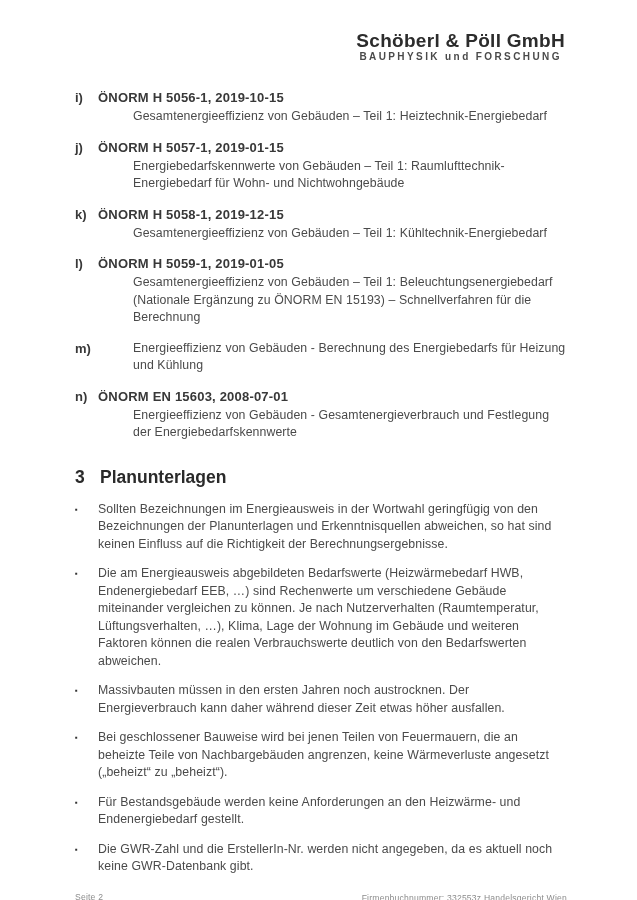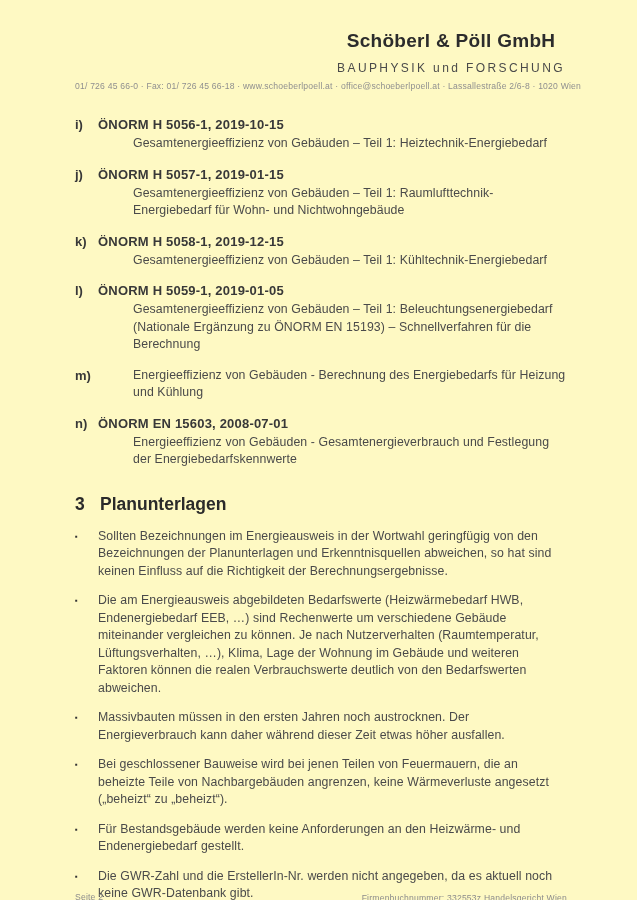--- a/index.html
+++ b/index.html
@@ -1,35 +1,35 @@
 <!DOCTYPE html>
 <html><head>
 <meta charset="utf-8">
 <style>
   * { margin:0; padding:0; box-sizing:border-box; }
   html,body { background:#e8e8e8; }
   .page {
     position:relative;
     width:637px; height:900px;
     margin:0 auto;
-    background:#fef9c3;
+    background:#ffffff;
     font-family:"Liberation Sans", sans-serif;
     color:#454545;
     overflow:hidden;
   }
   
   .header { padding:30px 72px 0 75px; text-align:right; }
   .brand { display:inline-block; text-align:center; }
   .company {
     font-size:19px; font-weight:700; letter-spacing:0.3px;
     color:#2c2c2c; line-height:21px;
   }
   .tagline {
-    font-size:12px; font-weight:400; letter-spacing:2.4px;
-    color:#4a4a4a; margin-top:10px;
+    font-size:10px; font-weight:700; letter-spacing:2.4px;
+    color:#4a4a4a; margin-top:0;
   }
   .contact {
     font-size:8.6px; color:#8f8f8f; letter-spacing:0.2px;
     margin-top:5px; white-space:nowrap;
   }
   
   .content { padding:25px 70px 0 75px; }
   .norm-item { display:flex; margin-bottom:13px; }
   .norm-label {
     flex:none; width:23px;
@@ -70,38 +70,37 @@
 </head>
 <body>
 
 <div class="page">
 
   <div class="header">
     <div class="brand">
       <div class="company">Schöberl &amp; Pöll GmbH</div>
       <div class="tagline">BAUPHYSIK und FORSCHUNG</div>
     </div>
-    <div class="contact">01/ 726 45 66-0 · Fax: 01/ 726 45 66-18 · www.schoeberlpoell.at · office@schoeberlpoell.at · Lassallestraße 2/6-8 · 1020 Wien</div>
   </div>
 
   <div class="content">
 
     <div class="norm-item">
       <div class="norm-label">i)</div>
       <div class="norm-body">
         <div class="norm-title">ÖNORM H 5056-1, 2019-10-15</div>
         <div class="norm-desc">Gesamtenergieeffizienz von Gebäuden – Teil 1: Heiztechnik-Energiebedarf</div>
       </div>
     </div>
 
     <div class="norm-item">
       <div class="norm-label">j)</div>
       <div class="norm-body">
         <div class="norm-title">ÖNORM H 5057-1, 2019-01-15</div>
-        <div class="norm-desc">Gesamtenergieeffizienz von Gebäuden – Teil 1:  Raumlufttechnik-Energiebedarf für Wohn- und Nichtwohngebäude</div>
+        <div class="norm-desc">Energiebedarfskennwerte von Gebäuden – Teil 1:  Raumlufttechnik-Energiebedarf für Wohn- und Nichtwohngebäude</div>
       </div>
     </div>
 
     <div class="norm-item">
       <div class="norm-label">k)</div>
       <div class="norm-body">
         <div class="norm-title">ÖNORM H 5058-1, 2019-12-15</div>
         <div class="norm-desc">Gesamtenergieeffizienz von Gebäuden – Teil 1: Kühltechnik-Energiebedarf</div>
       </div>
     </div>

